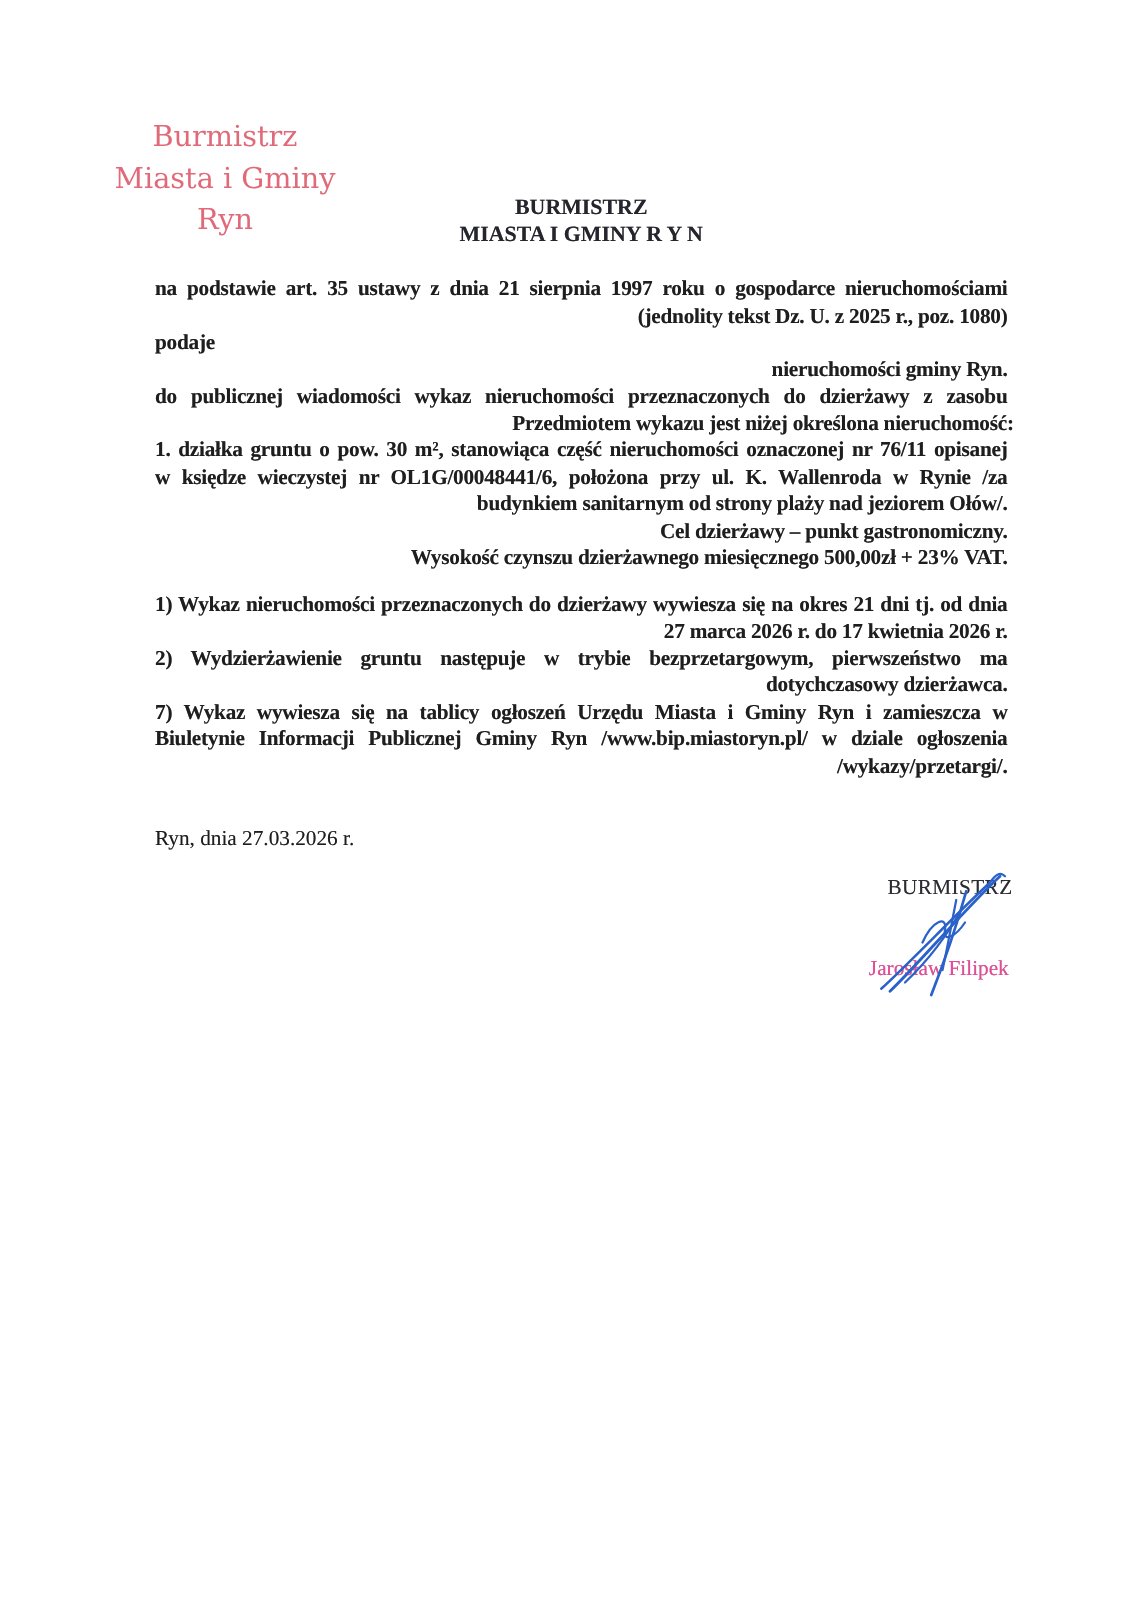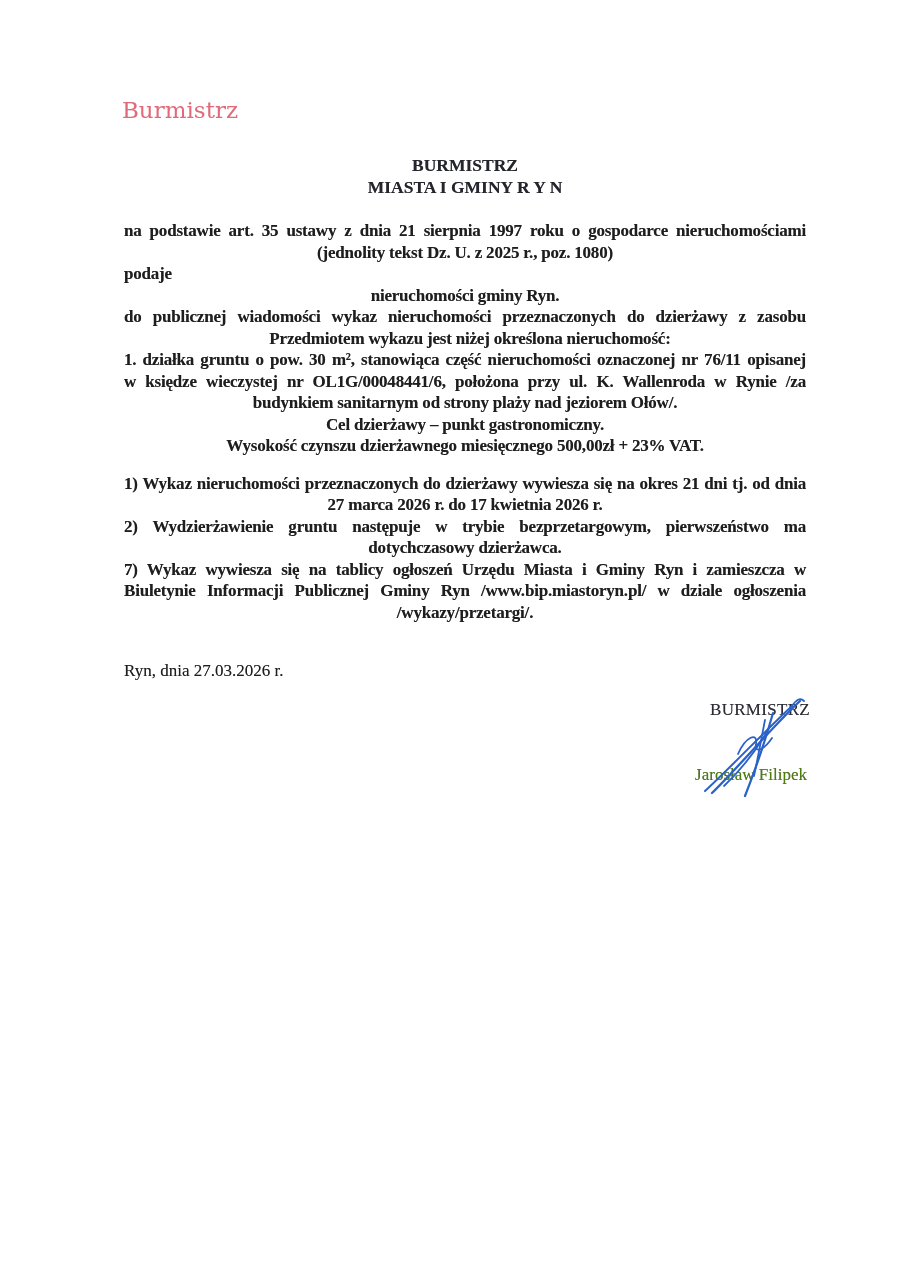--- a/index.html
+++ b/index.html
@@ -30,54 +30,55 @@
   }
   
   .body-col{
     position:absolute;top:172px;left:124px;width:682px;
     font-size:17px;line-height:21.5px;
     letter-spacing:-0.2px;
     text-shadow:0 0 .4px rgba(30,30,30,.5);
   }
   .ln{width:100%;font-weight:bold;}
   .jf{text-align:justify;text-align-last:justify;white-space:nowrap;}
-  .lt{text-align:center;white-space:nowrap;}
+  .lt{text-align:right;white-space:nowrap;}
   .ct{}
   .indent{padding-left:5px;}
   .gap1{height:16px;}
   
   .date-line{
     position:absolute;top:612px;left:124px;
     font-size:17px;line-height:21.5px;
     text-shadow:0 0 .4px rgba(30,30,30,.5);
   }
   
   .sig-title{
     position:absolute;top:652px;right:95px;
     font-size:17px;letter-spacing:.3px;color:#2c2c34;
     text-shadow:0 0 .4px rgba(44,44,52,.5);
   }
   .sig-name{
     position:absolute;top:717px;right:98px;
-    font-size:17px;color:#4d7c0f;
+    font-size:17px;color:#ec4899;
     text-shadow:0 0 .4px rgba(44,44,52,.5);
   }
   .sig-ink{
     position:absolute;top:640px;left:688px;width:130px;height:115px;
     pointer-events:none;
   }
   .sig-ink path{fill:none;stroke-linecap:round;stroke-linejoin:round;}
 </style>
 </head>
 <body>
 
 <div class="page">
 
   <div class="letterhead">
     <div class="lh1">Burmistrz</div>
+    <div class="lh2">Miasta i Gminy Ryn</div>
   </div>
 
   <div class="doc-title">
     <div>BURMISTRZ</div>
     <div>MIASTA I GMINY R Y N</div>
   </div>
 
   <div class="body-col">
     <div class="ln jf">na podstawie art. 35 ustawy z dnia 21 sierpnia 1997 roku o gospodarce nieruchomościami</div>
     <div class="ln lt">(jednolity tekst Dz. U. z 2025 r., poz. 1080)</div>

